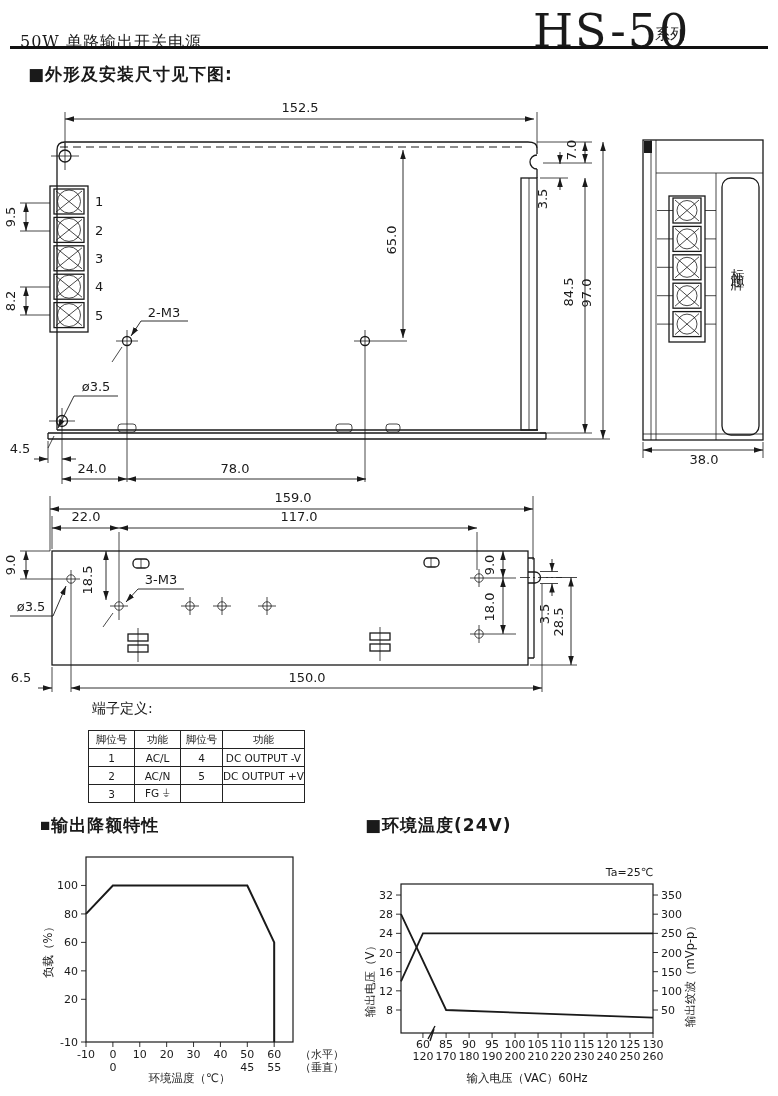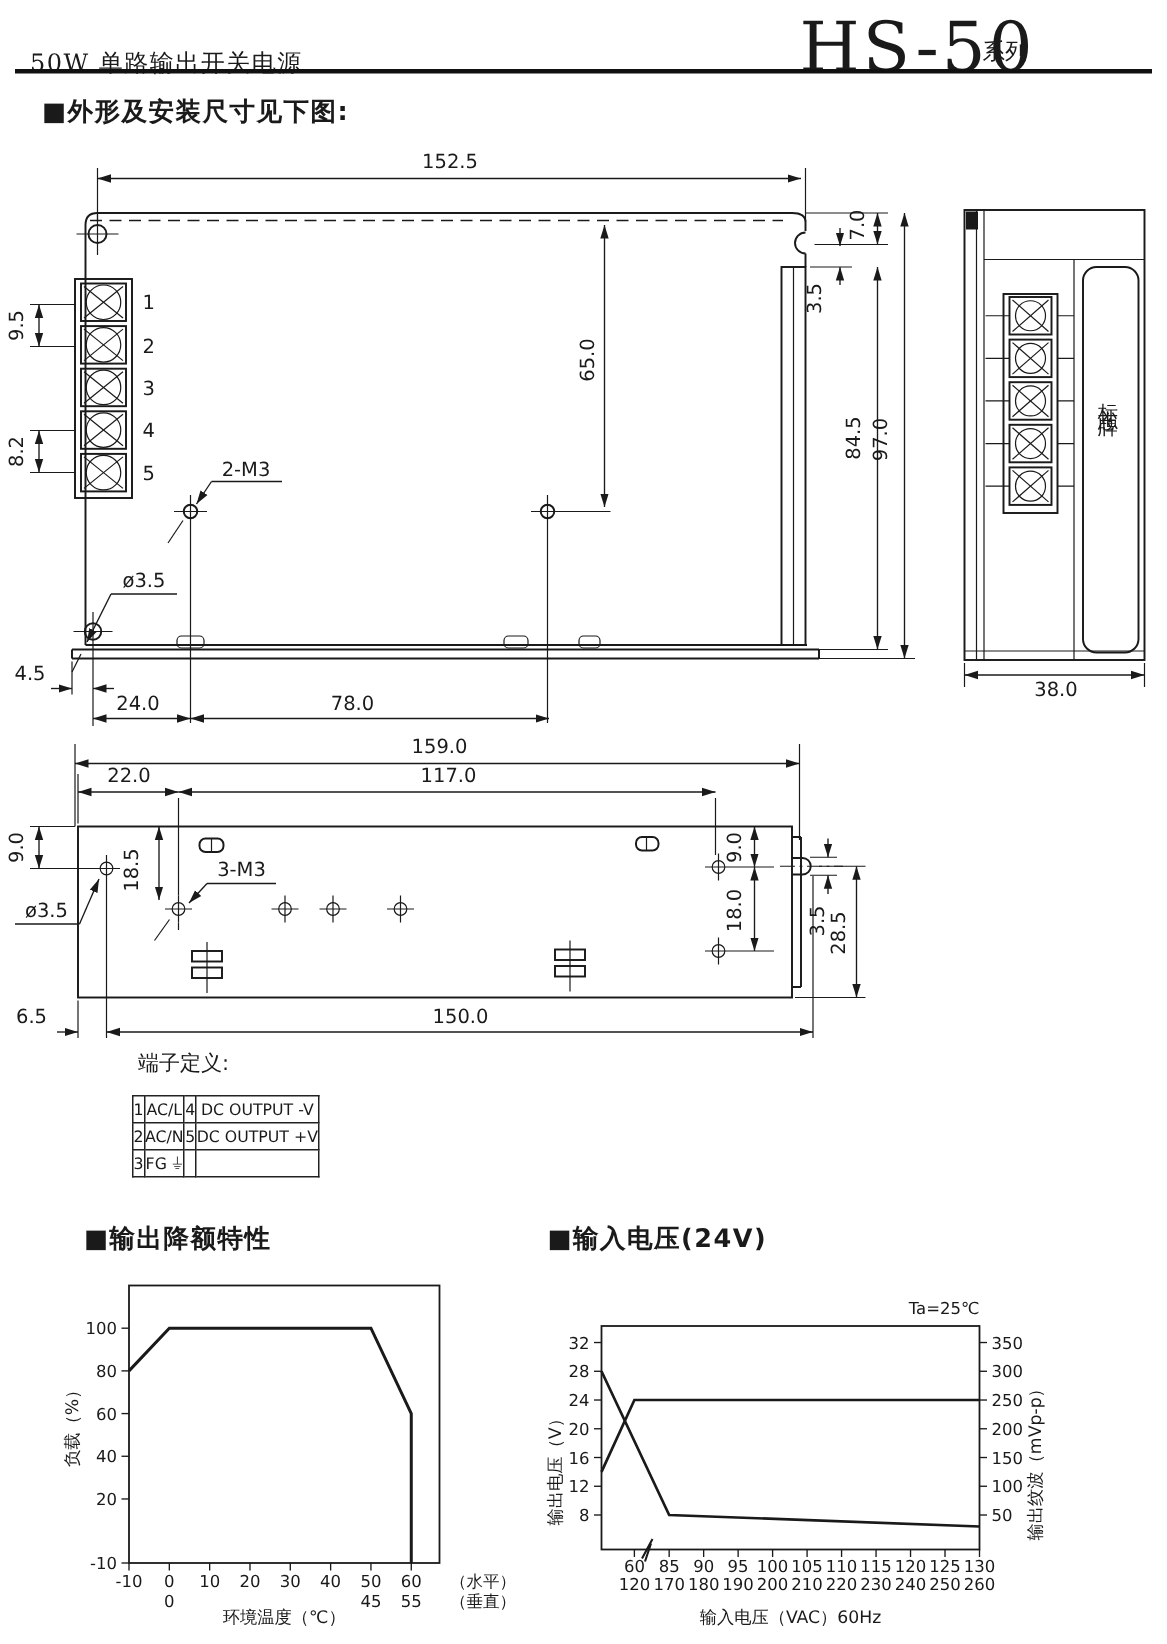--- a/index.html
+++ b/index.html
@@ -7,21 +7,21 @@
     width:778px;height:1096px;position:relative;background:#ffffff;
     font-family:"DejaVu Sans", sans-serif;color:#1a1a1a;overflow:hidden;
   }
   .abs{position:absolute;}
   .hdr-product{left:20px;top:20px;font-size:16px;font-family:"DejaVu Serif",serif;letter-spacing:1px;margin-top:12px;}
   .hdr-model{left:533px;top:4px;font-size:46px;font-family:"DejaVu Serif",serif;letter-spacing:2px;}
   .hdr-series{left:655px;top:25px;font-size:15px;font-family:Liberation Mono, monospace;}
   .hdr-rule{left:10px;top:46px;width:758px;height:3px;background:#111;}
   .sec-title{font-size:17px;font-weight:bold;letter-spacing:1px;}
   #dims-title{left:28px;top:63px;text-align:center;}
-  #derating-title{left:56px;top:814px;}
+  #derating-title{left:40px;top:814px;font-family:Liberation Serif, serif;}
   #static-title{left:365px;top:814px;}
   #drawing-svg{left:0;top:95px;}
   #charts-svg{left:0;top:810px;}
   svg{display:block;}
   svg text{fill:#1a1a1a;}
   .ln{stroke:#1a1a1a;stroke-width:1.3;fill:none;}
   .thin{stroke:#1a1a1a;stroke-width:0.8;fill:none;}
   .dim{stroke:#1a1a1a;stroke-width:0.9;fill:none;}
   .dash{stroke:#1a1a1a;stroke-width:1;fill:none;stroke-dasharray:8 5;}
   .cdash{stroke:#1a1a1a;stroke-width:0.8;fill:none;stroke-dasharray:10 3 2 3;}
@@ -256,20 +256,26 @@
     <line x1="571" y1="577.5" x2="571" y2="665" class="dim" marker-start="url(#ar)" marker-end="url(#ar)"></line>
     <text class="dt" x="563" y="622" text-anchor="middle" transform="rotate(-90 563 622)">28.5</text>
   </g>
 </svg>
 
 <div id="plate-label" class="abs">标志牌</div>
 
 <div id="term-title" class="abs">端子定义:</div>
 <table id="terminal-table" class="abs">
   <tbody>
+      <tr>
+    <th class="c0">脚位号</th>
+    <th class="c1">功能</th>
+    <th class="c2">脚位号</th>
+    <th class="c3">功能</th>
+  </tr>
   <tr>
     <td>1</td>
     <td>AC/L</td>
     <td>4</td>
     <td>DC OUTPUT -V</td>
   </tr>
   <tr>
     <td>2</td>
     <td>AC/N</td>
     <td>5</td>
@@ -278,21 +284,21 @@
   <tr>
     <td>3</td>
     <td>FG ⏚</td>
     <td></td>
     <td></td>
   </tr>
 </tbody>
   </table>
 
 <div id="derating-title" class="abs sec-title">■输出降额特性</div>
-<div id="static-title" class="abs sec-title">■输入电压(24V)</div>
+<div id="static-title" class="abs sec-title">■环境温度(24V)</div>
 <svg id="charts-svg" class="abs" width="778" height="286" viewBox="0 810 778 286">
     <rect x="86" y="857" width="207" height="185" fill="none" stroke="#1a1a1a" stroke-width="1.2"></rect>
     <line x1="86" y1="885.4615384615385" x2="81" y2="885.4615384615385" stroke="#1a1a1a" stroke-width="0.9"></line>
     <text x="78" y="889.4615384615385" text-anchor="end" font-size="11">100</text>
     <line x1="86" y1="913.9230769230769" x2="81" y2="913.9230769230769" stroke="#1a1a1a" stroke-width="0.9"></line>
     <text x="78" y="917.9230769230769" text-anchor="end" font-size="11">80</text>
     <line x1="86" y1="942.3846153846154" x2="81" y2="942.3846153846154" stroke="#1a1a1a" stroke-width="0.9"></line>
     <text x="78" y="946.3846153846154" text-anchor="end" font-size="11">60</text>
     <line x1="86" y1="970.8461538461538" x2="81" y2="970.8461538461538" stroke="#1a1a1a" stroke-width="0.9"></line>
     <text x="78" y="974.8461538461538" text-anchor="end" font-size="11">40</text>

